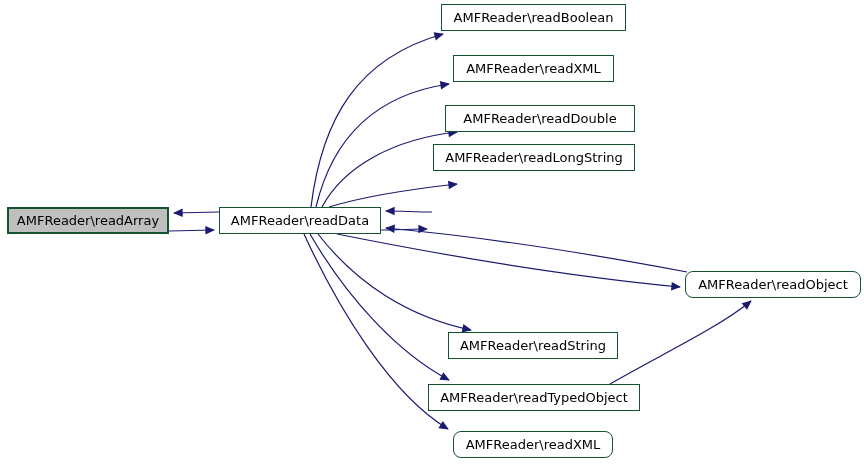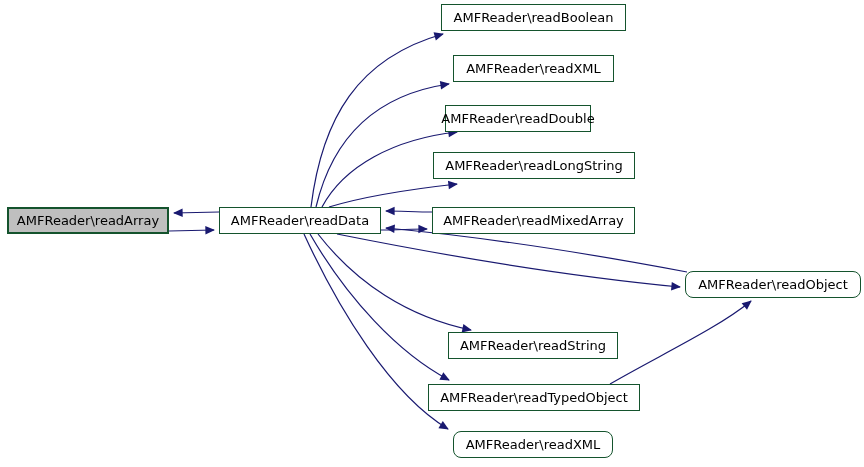--- a/index.html
+++ b/index.html
@@ -89,25 +89,24 @@
   </svg>
 
   <div class="node highlight" style="left:7px; top:207px; width:162px;">AMFReader\readArray</div>
 
   <div class="node" style="left:219px; top:207px; width:162px;">AMFReader\readData</div>
 
   <div class="node" style="left:441px; top:4px; width:185px;">AMFReader\readBoolean</div>
 
   <div class="node" style="left:453px; top:55px; width:161px;">AMFReader\readXML</div>
 
-  <div class="node" style="left:445px; top:105px; width:146px;">AMFReader\readDouble</div>
+  <div class="node" style="left:445px; top:105px; width:190px;">AMFReader\readDouble</div>
 
-  <div class="node" style="left:433px; top:152px; width:202px;">AMFReader\readLongString</div>
+  <div class="node" style="left:433px; top:144px; width:202px;">AMFReader\readLongString</div>
 
-  <div class="node" style="left:432px; top:207px; width:203px;">AMFReader\readMixedArray</div>
 
   <div class="node" style="left:685px; top:271px; width:176px;border-radius:8px;">AMFReader\readObject</div>
 
   <div class="node" style="left:448px; top:332px; width:170px;">AMFReader\readString</div>
 
   <div class="node" style="left:428px; top:384px; width:212px;">AMFReader\readTypedObject</div>
 
   <div class="node" style="left:453px; top:431px; width:160px;border-radius:8px;">AMFReader\readXML</div>
 
 </div>

